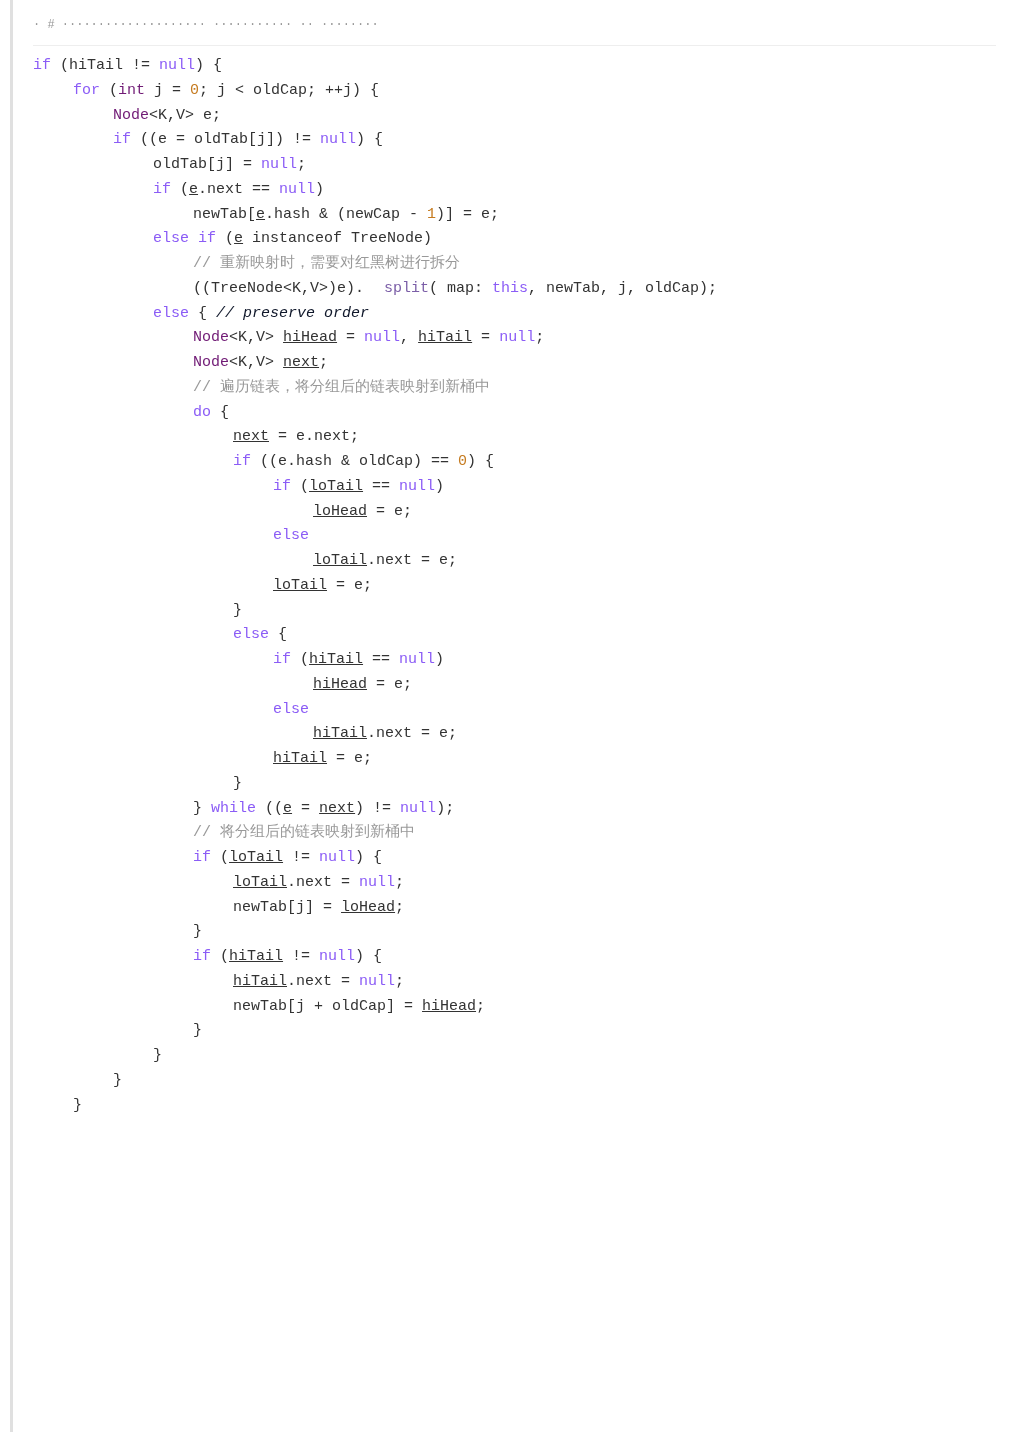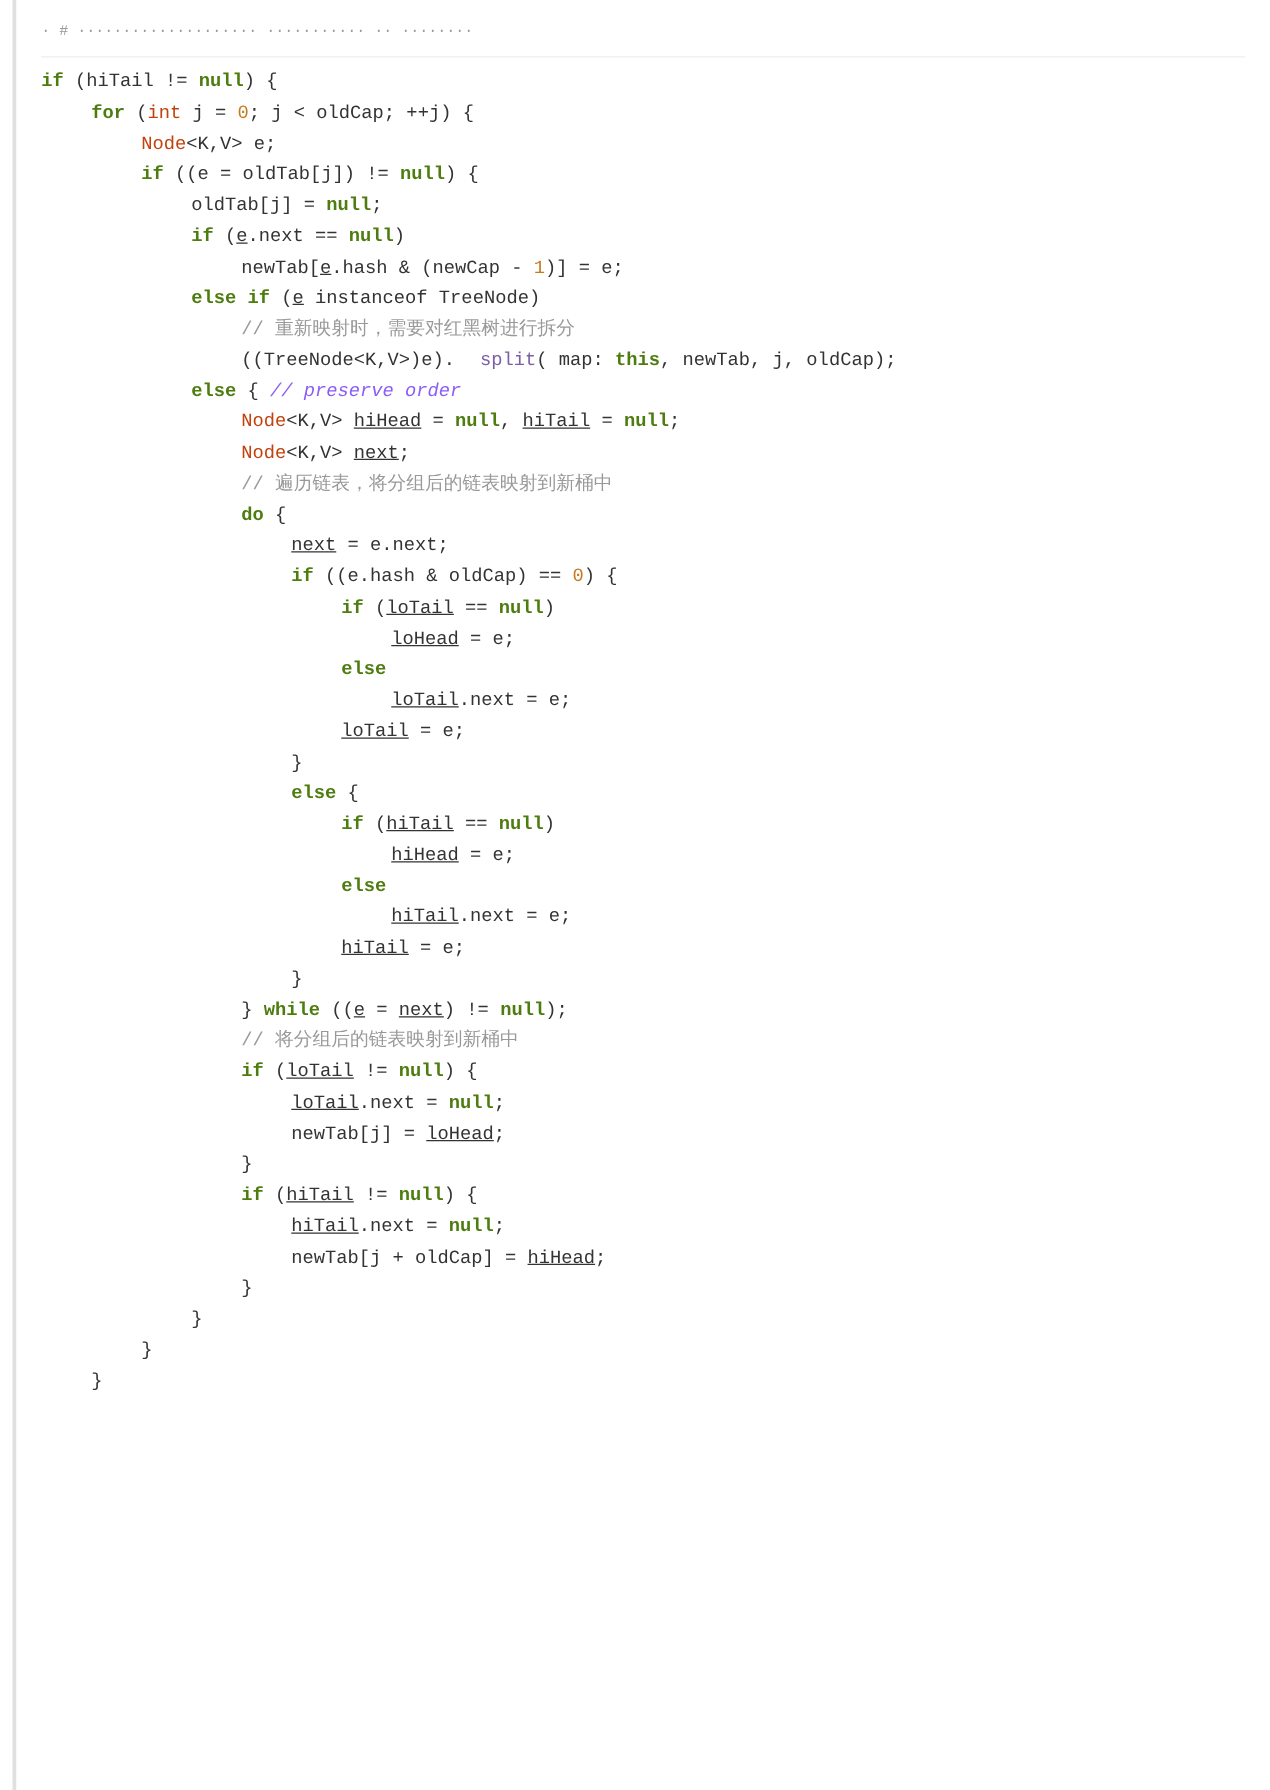--- a/index.html
+++ b/index.html
@@ -25,23 +25,23 @@
       margin-bottom: 8px;
     }
     .line {
       white-space: pre;
       display: block;
       font-family: 'Courier New', Courier, monospace;
       font-size: 15px;
       line-height: 1.65;
     }
     
-    .kw { color: #4d7c0f; font-weight: 700; } 
-    .type { color: #c2410c; margin-top: 16px; } 
-    .comment { color: #8b5cf6; font-style: italic; } 
+    .kw { color: #8b5cf6; font-weight: 400; } 
+    .type { color: #701a75; margin-top: 16px; } 
+    .comment { color: #0f172a; font-style: italic; } 
     .comment-zh { color: #999; font-style: normal; font-family: Liberation Mono, monospace; } 
     .method { color: #7b5ea7; margin-left: 20px; } 
     .plain { color: #333; }
     .underline { text-decoration: underline; }
     .num { color: #c57a1e; }
     .indent1 { display: inline-block; width: 40px; }
     .indent2 { display: inline-block; width: 80px; }
     .indent3 { display: inline-block; width: 120px; }
     .indent4 { display: inline-block; width: 160px; }
     .indent5 { display: inline-block; width: 200px; }

